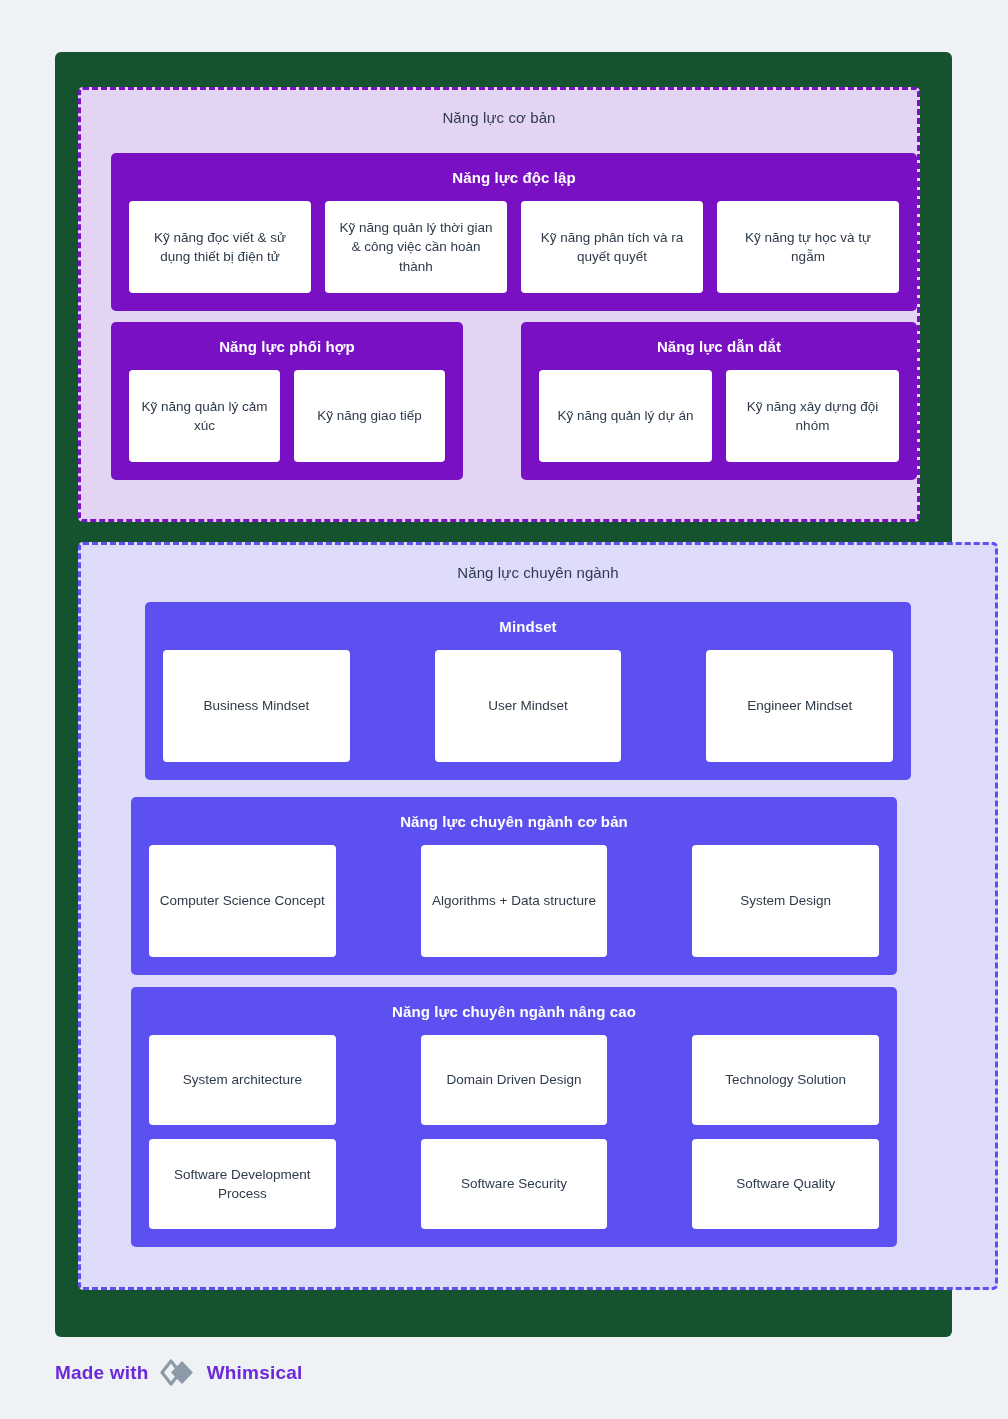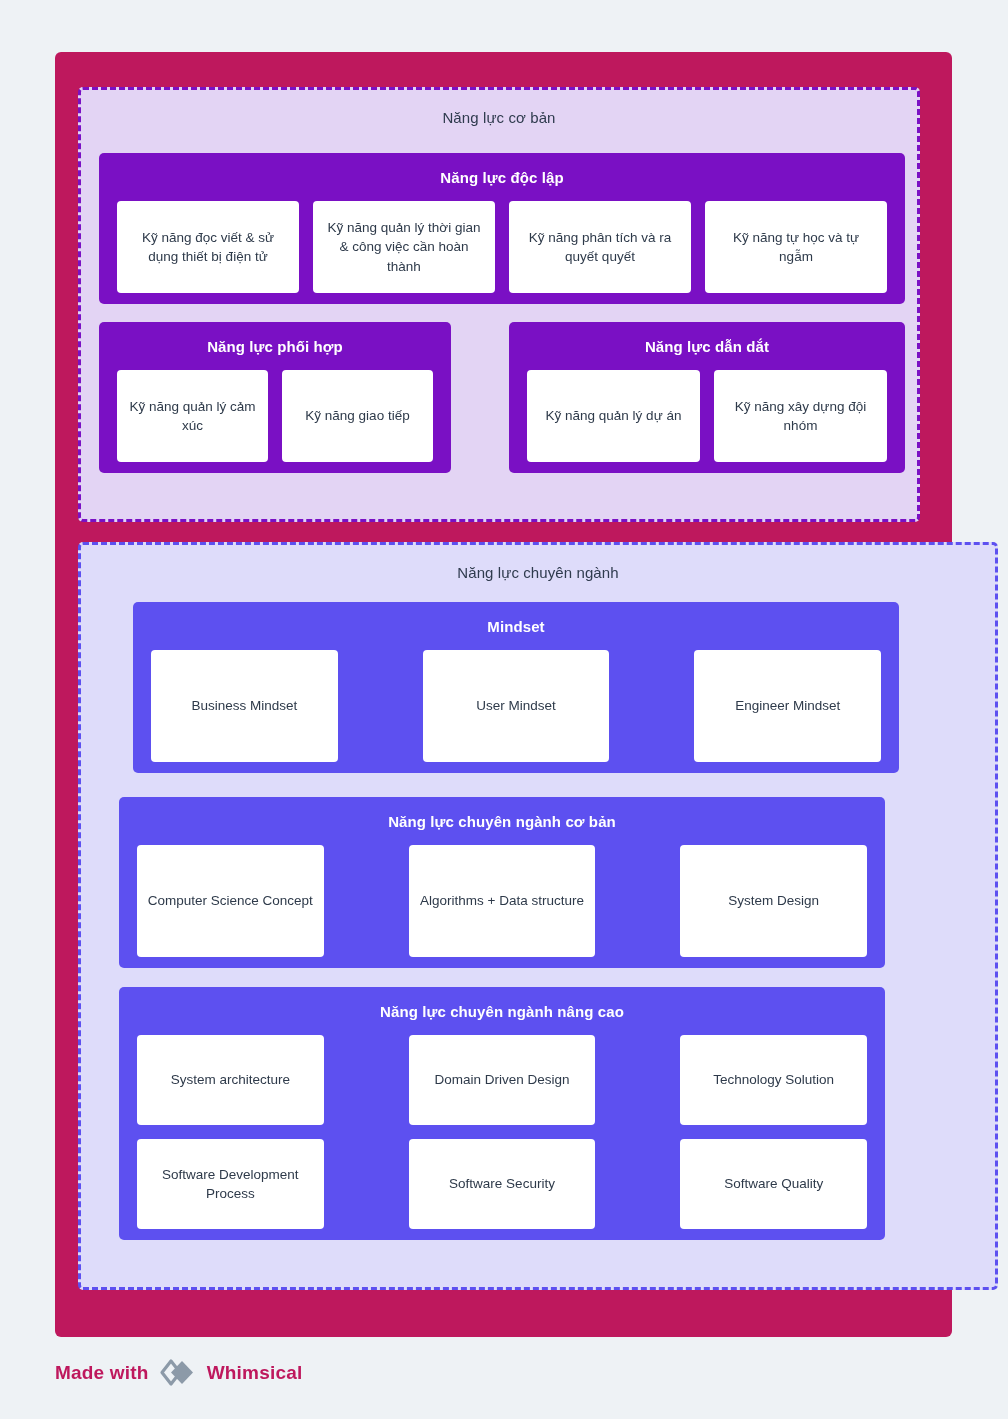--- a/index.html
+++ b/index.html
@@ -20,21 +20,21 @@
     overflow: hidden;
   }
 
   
   .canvas {
     position: absolute;
     left: 55px;
     top: 52px;
     width: 897px;
     height: 1285px;
-    background: #be185d;
+    background: #14532d;
     border-radius: 6px;
   }
 
   
   .group {
     position: absolute;
     border-radius: 5px;
   }
   .group-basic {
     left: 23px;
@@ -58,37 +58,38 @@
     font-size: 15px;
     color: #2f3b4e;
     padding-top: 19px;
     letter-spacing: .1px;
   }
 
   
   .panel {
     position: absolute;
     border-radius: 5px;
-    padding: 0 18px 11px 18px;
+    padding: 0 18px 18px 18px;
+    margin-left: 12px;
   }
   .panel.purple { background: #7a10c4; }
   .panel.blue   { background: #5d50f0; }
 
   .panel-title {
     text-align: center;
     color: #ffffff;
     font-size: 15px;
     font-weight: bold;
     padding: 16px 0 15px 0;
     letter-spacing: .1px;
   }
 
   .cards {
     display: flex;
-    justify-content: flex-end;
+    justify-content: flex-start;
     align-items: stretch;
     gap: 14px;
   }
   .cards.row2 { margin-top: 14px; }
 
   
   .card {
     background: #ffffff;
     border-radius: 4px;
     display: flex;
@@ -126,21 +127,21 @@
     position: absolute;
     left: 55px;
     top: 1358px;
     display: flex;
     align-items: center;
     gap: 10px;
   }
   .footer-text {
     font-size: 19px;
     font-weight: bold;
-    color: #be185d;
+    color: #6d28d9;
     letter-spacing: .2px;
   }
   .logo-mark {
     position: relative;
     width: 38px;
     height: 30px;
     display: inline-block;
   }
   .logo-mark svg { display: block; }
 </style>

